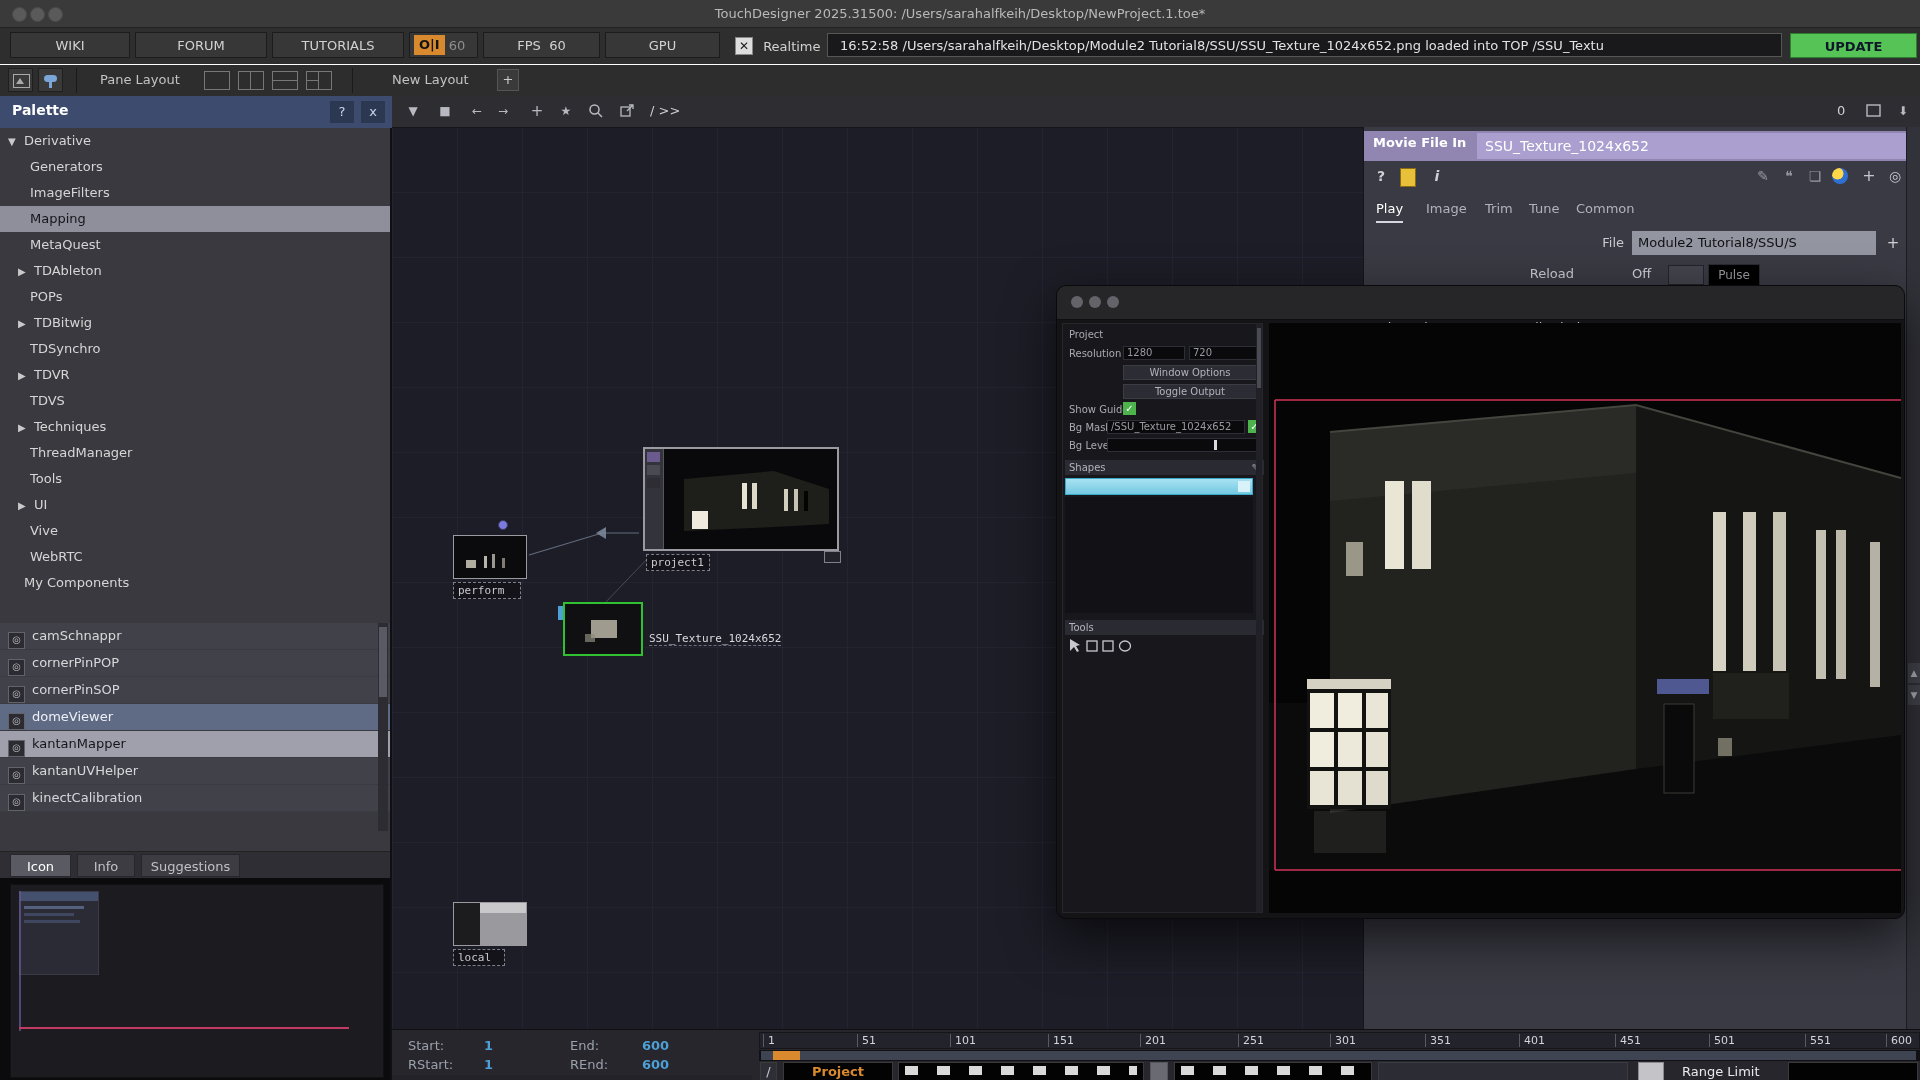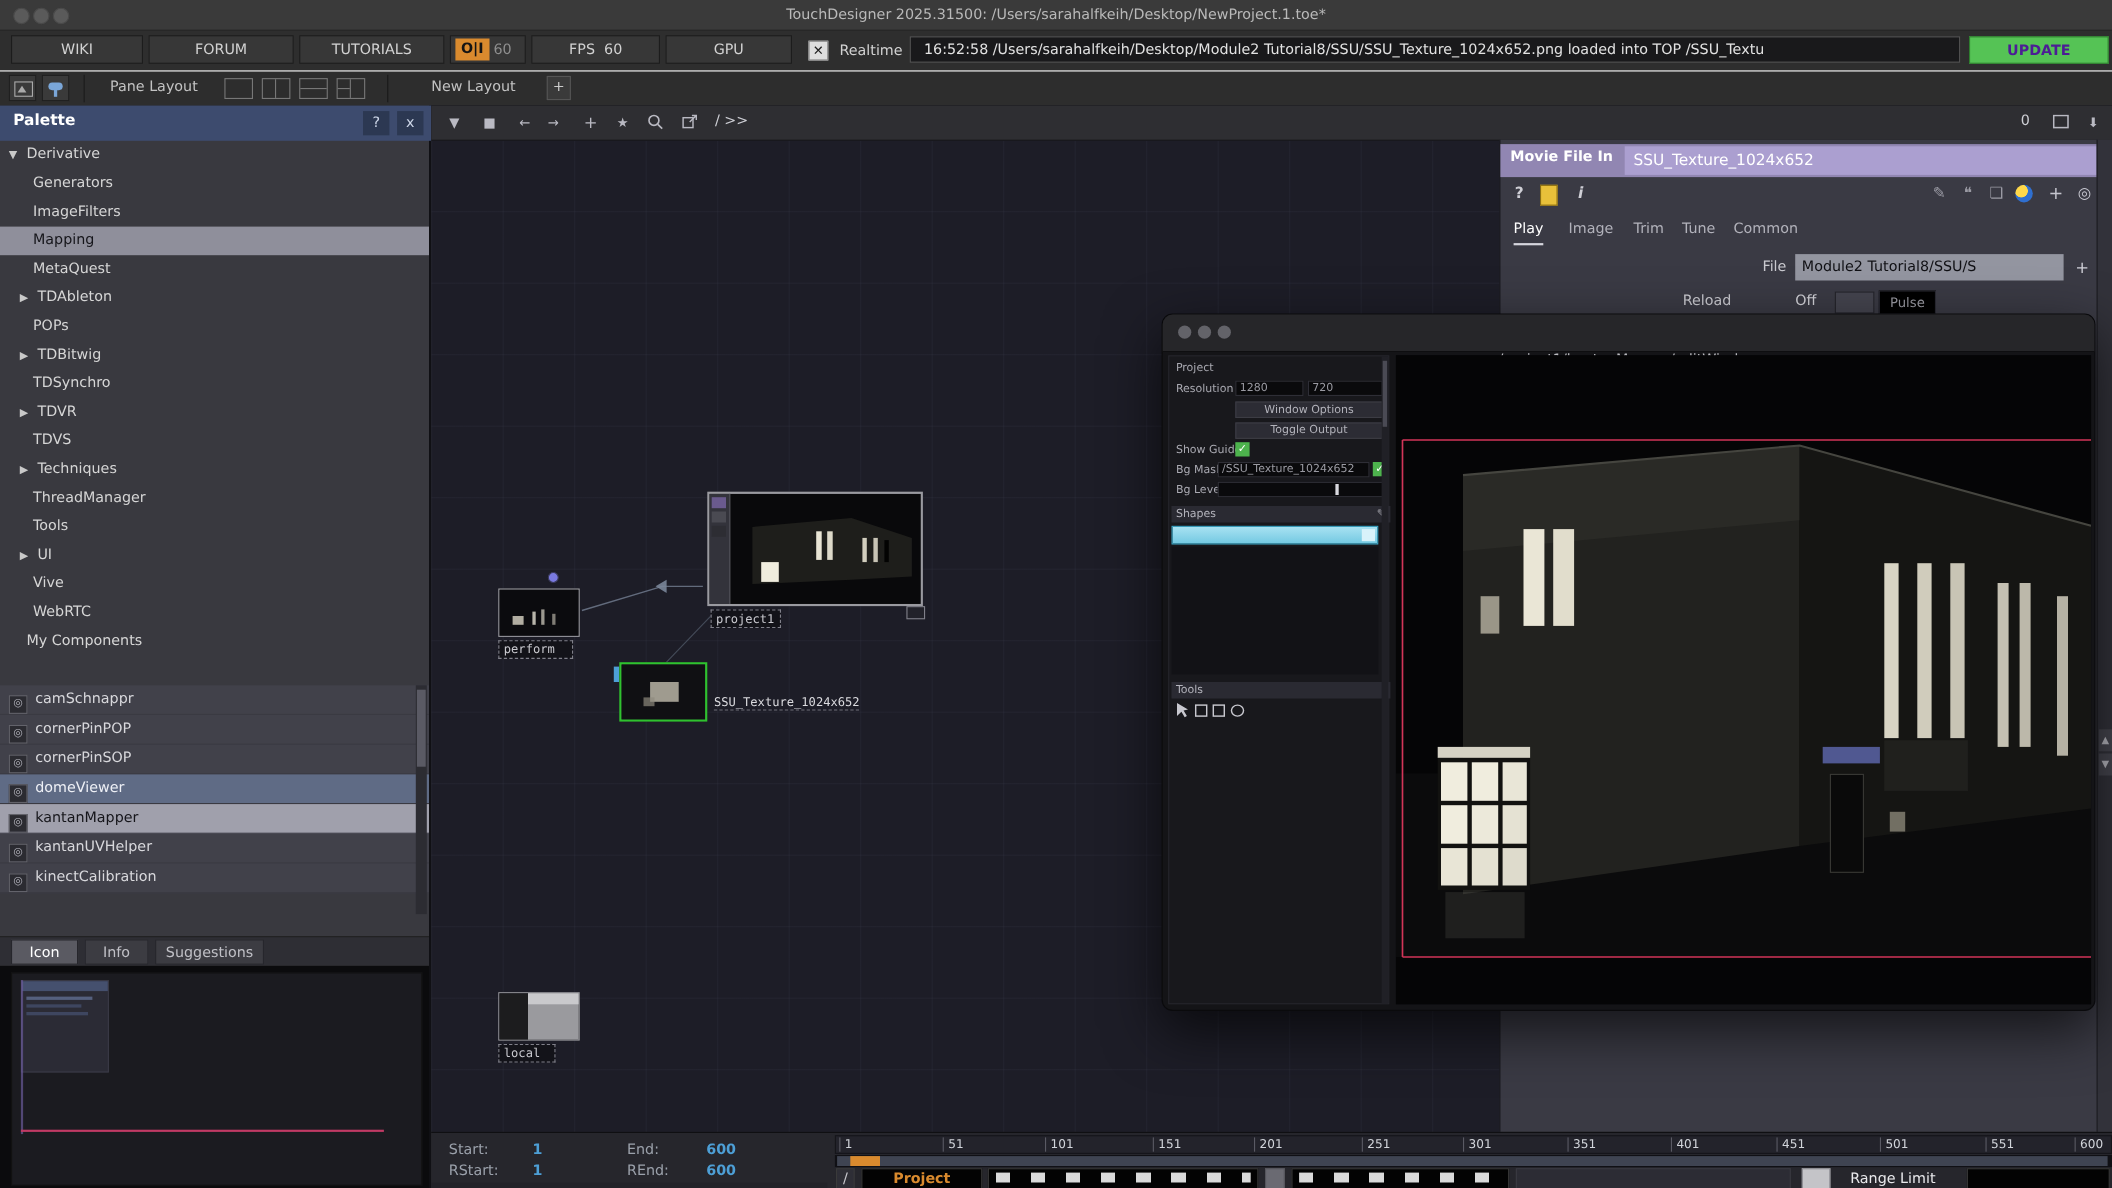--- a/index.html
+++ b/index.html
@@ -8,29 +8,29 @@
        background:#2b2b2b;font-size:13px;}
   .abs{position:absolute;}
   .nowrap{white-space:nowrap;overflow:hidden;}
 
   
   .titlebar{left:0;top:0;width:1920px;height:27px;background:#3a3a3a;border-bottom:1px solid #232323;}
   .tl{width:13px;height:13px;border-radius:50%;background:#5a5a5a;border:1px solid #4a4a4a;top:7px;}
   .titlebar-text{width:100%;text-align:center;top:6px;color:#b9b9b9;font-size:13px;}
 
   
-  .menubar{left:0;top:28px;width:1920px;height:36px;background:#2e2e2e;border-bottom:3px solid #ffffff;}
+  .menubar{left:0;top:28px;width:1920px;height:36px;background:#2e2e2e;border-bottom:1px solid #ffffff;}
   .mbtn{top:4px;height:26px;line-height:26px;text-align:center;background:#373737;border:1px solid #1c1c1c;
         color:#d2d2d2;font-size:13px;box-sizing:border-box;}
   .oi-chip{display:inline-block;background:#d98a2e;color:#141414;font-weight:bold;padding:0 5px;height:20px;line-height:20px;margin:2px 4px 0 4px;vertical-align:top;}
   .checkbox{display:inline-block;width:16px;height:16px;background:#dedede;color:#202020;text-align:center;
             line-height:16px;font-size:12px;vertical-align:middle;border:1px solid #888;}
   .statusfield{top:5px;height:24px;line-height:24px;background:#19191b;border:1px solid #565656;color:#e2e2e2;
                padding:0 8px;box-sizing:border-box;font-size:13px;}
-  .updatebtn{top:5px;height:25px;line-height:25px;background:#55c355;border:1px solid #2f7d2f;color:#4c1d95;
+  .updatebtn{top:5px;height:25px;line-height:25px;background:#55c355;border:1px solid #2f7d2f;color:#0f172a;
              font-weight:bold;text-align:center;box-sizing:border-box;}
 
   
   .panebar{left:0;top:65px;width:1920px;height:31px;background:#2d2d2d;border-bottom:1px solid #161616;}
   .tool-ic{top:3px;width:25px;height:24px;background:#3a3a3a;border:1px solid #1f1f1f;box-sizing:border-box;}
   .mini-layout{top:6px;width:26px;height:19px;border:1px solid #777;box-sizing:border-box;background:#2d2d2d;}
   .vsep{top:3px;width:1px;height:25px;background:#1a1a1a;}
   .plus-box{top:4px;width:22px;height:22px;line-height:20px;text-align:center;background:#3a3a3a;border:1px solid #555;color:#ccc;box-sizing:border-box;}
 
   

